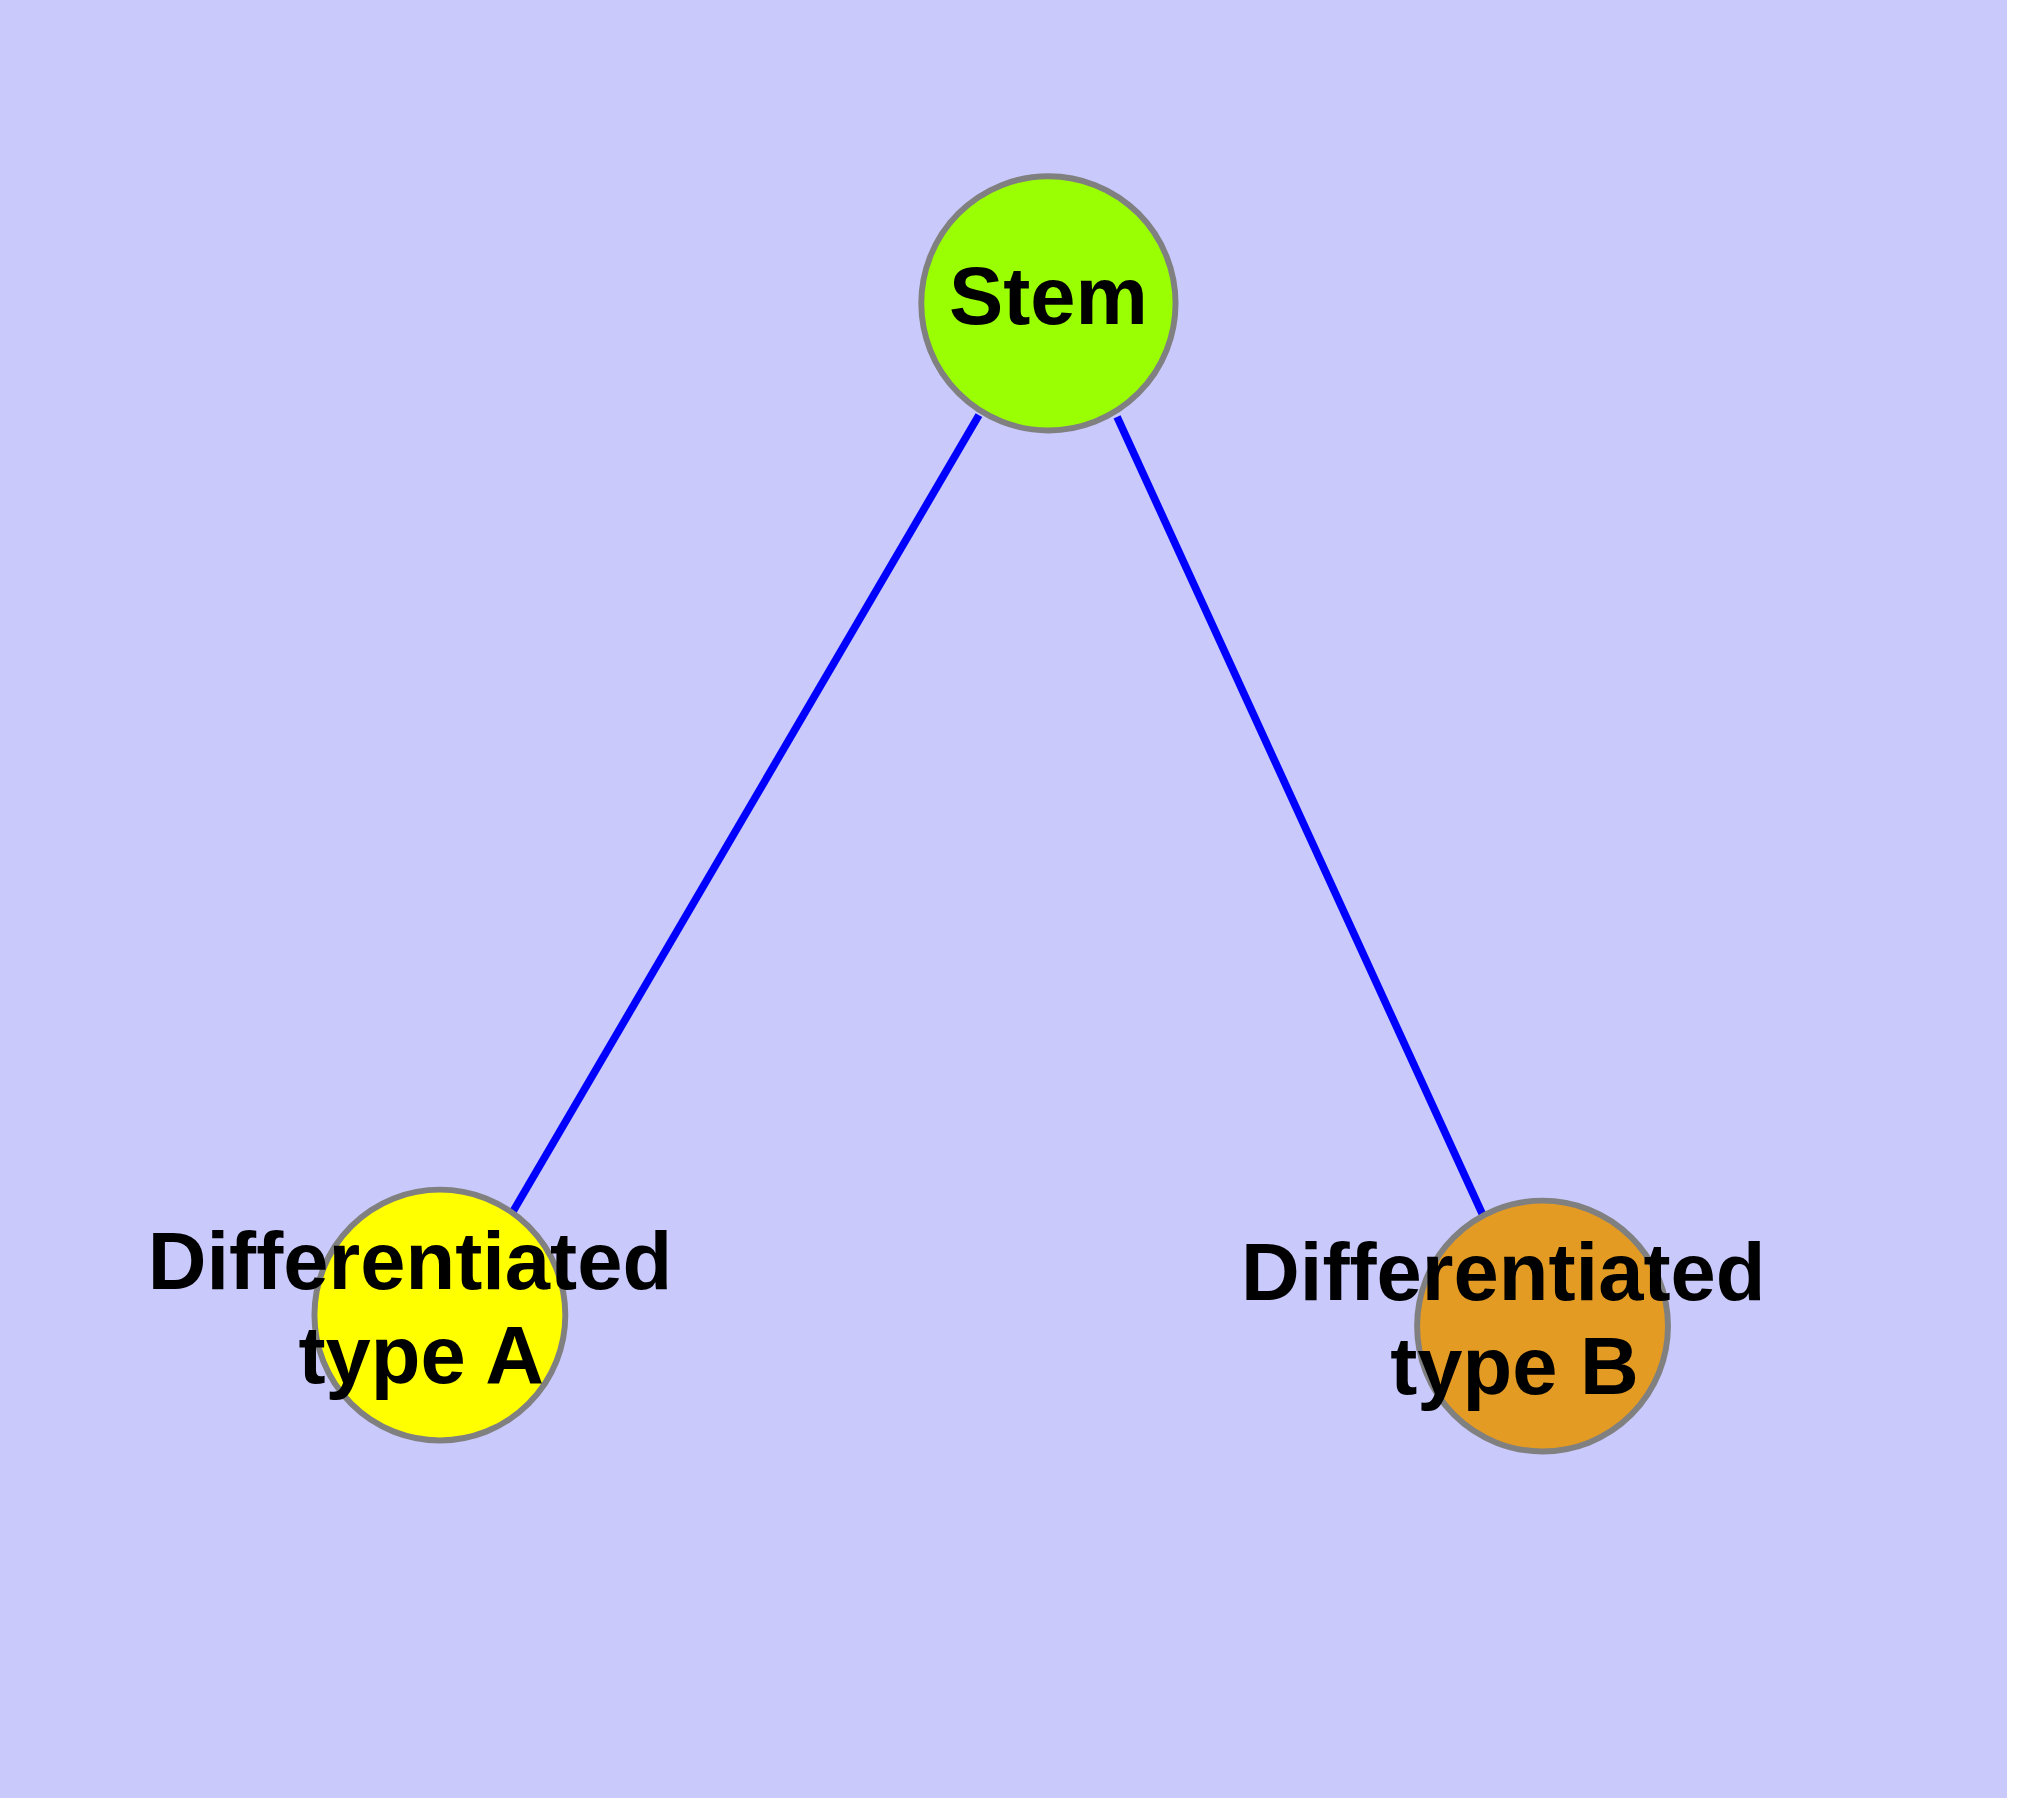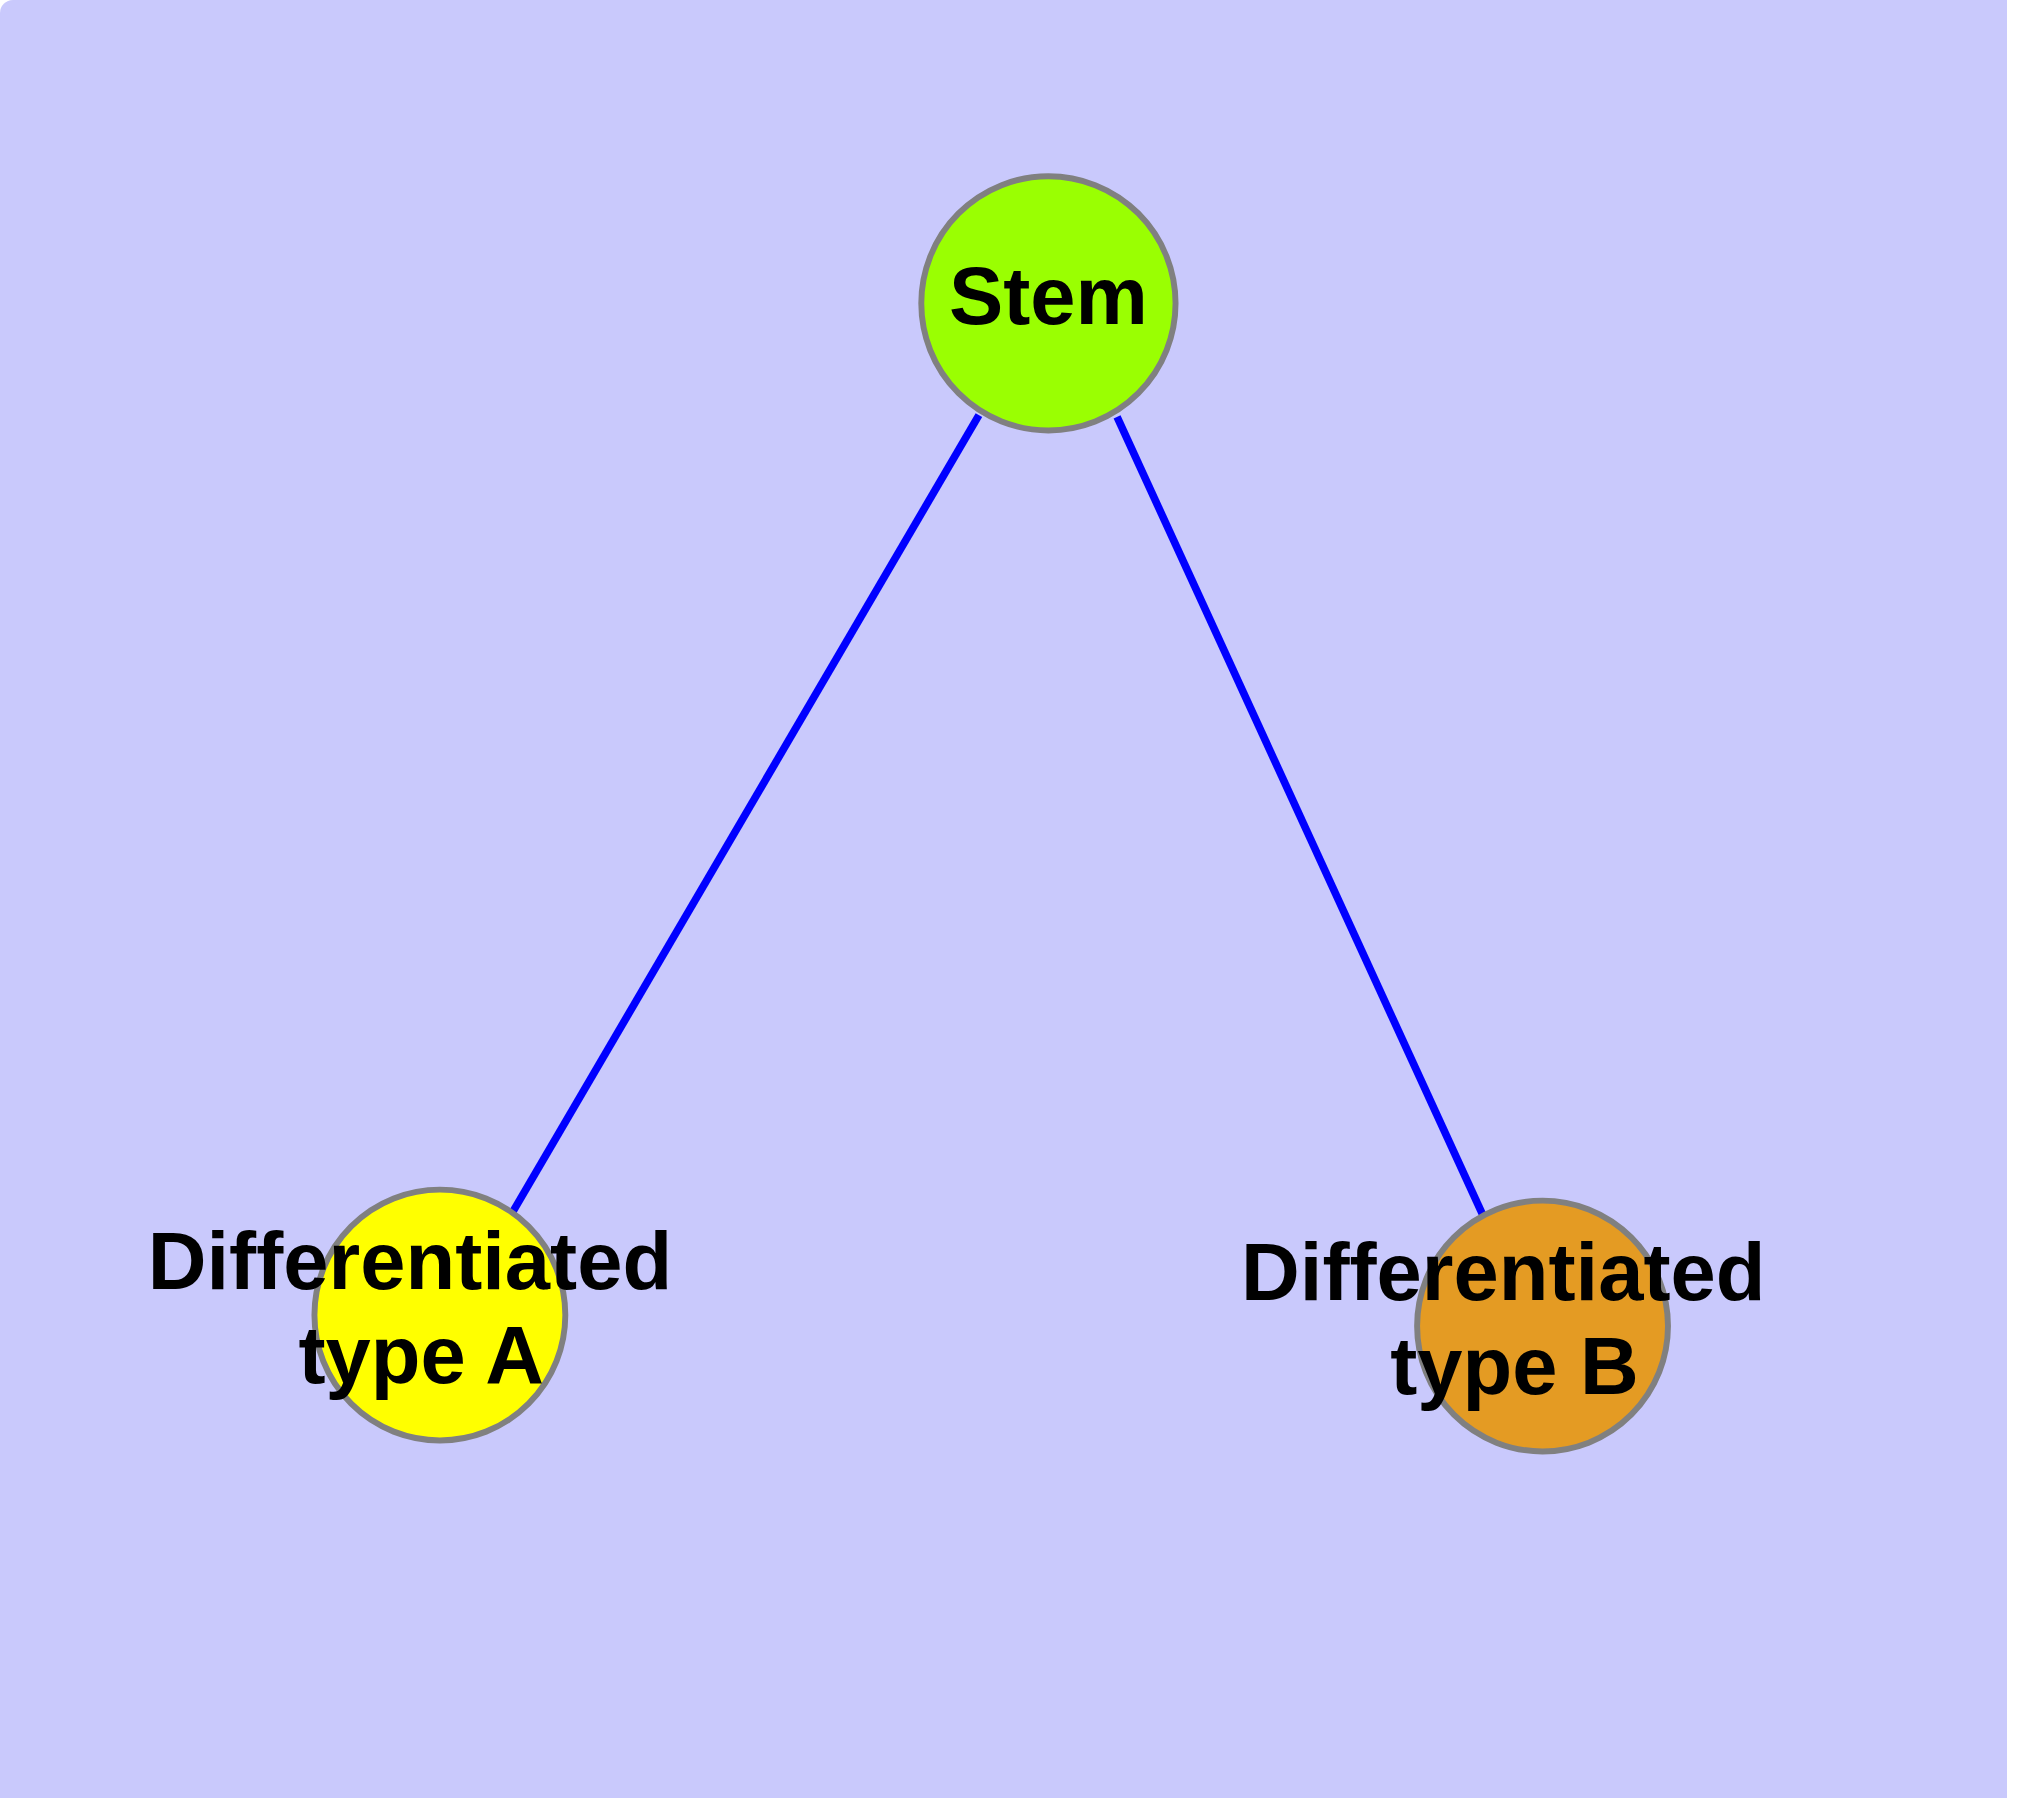--- a/index.html
+++ b/index.html
@@ -8,21 +8,20 @@
     padding: 0;
     background: #ffffff;
   }
   #canvas {
     position: relative;
     width: 2021px;
     height: 1812px;
     background: #ffffff;
     overflow: hidden;
     font-family: "Liberation Sans", "DejaVu Sans", sans-serif;
-    border-radius: 13px;
   }
   #plot-area {
     position: absolute;
     left: 0;
     top: 0;
     width: 2007px;
     height: 1798px;
     background: #c9c9fc;
   }
   svg#graph-svg {

